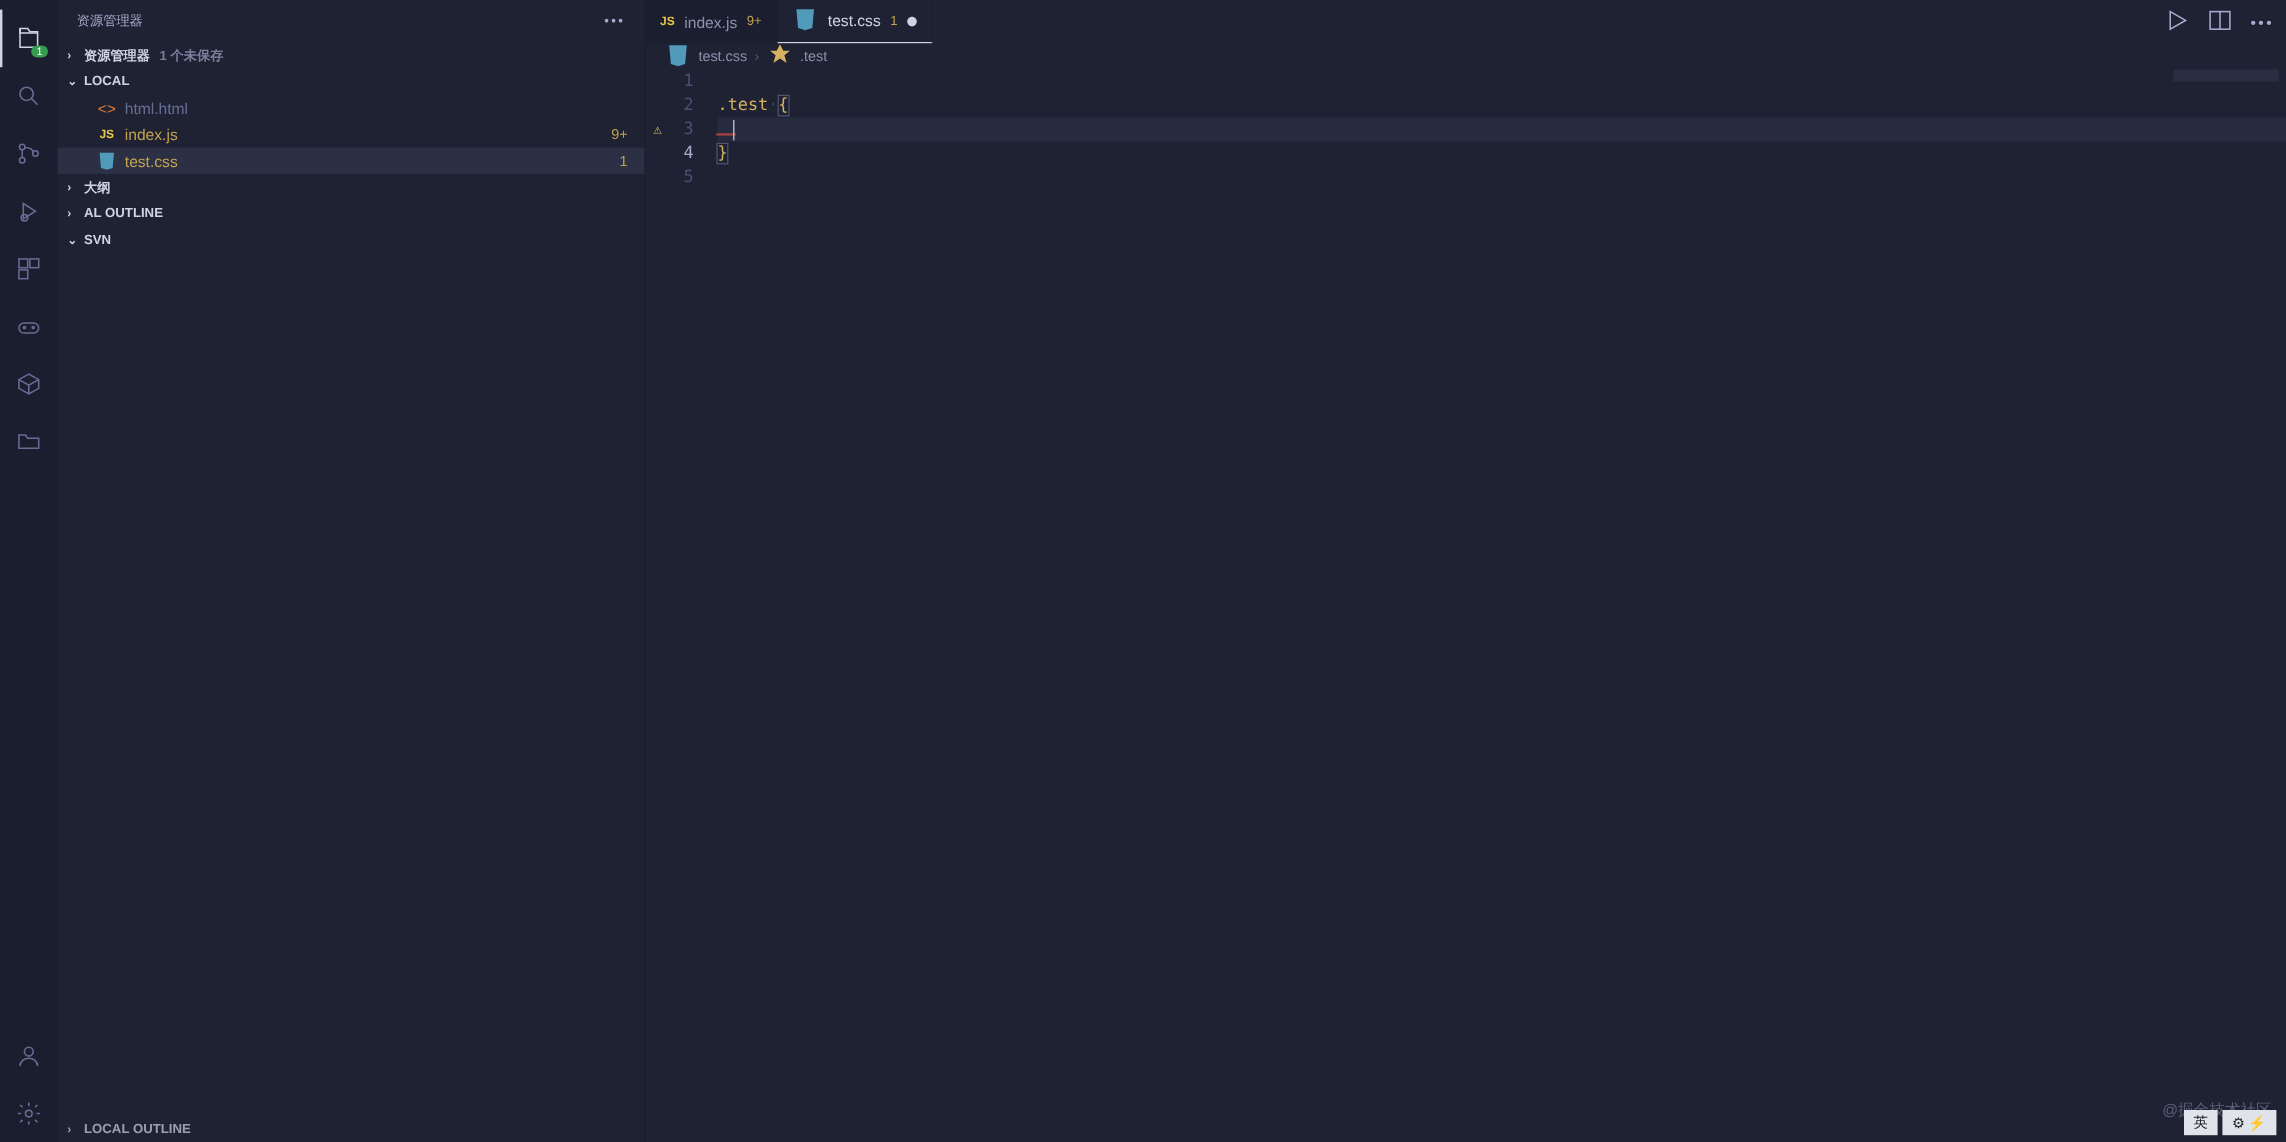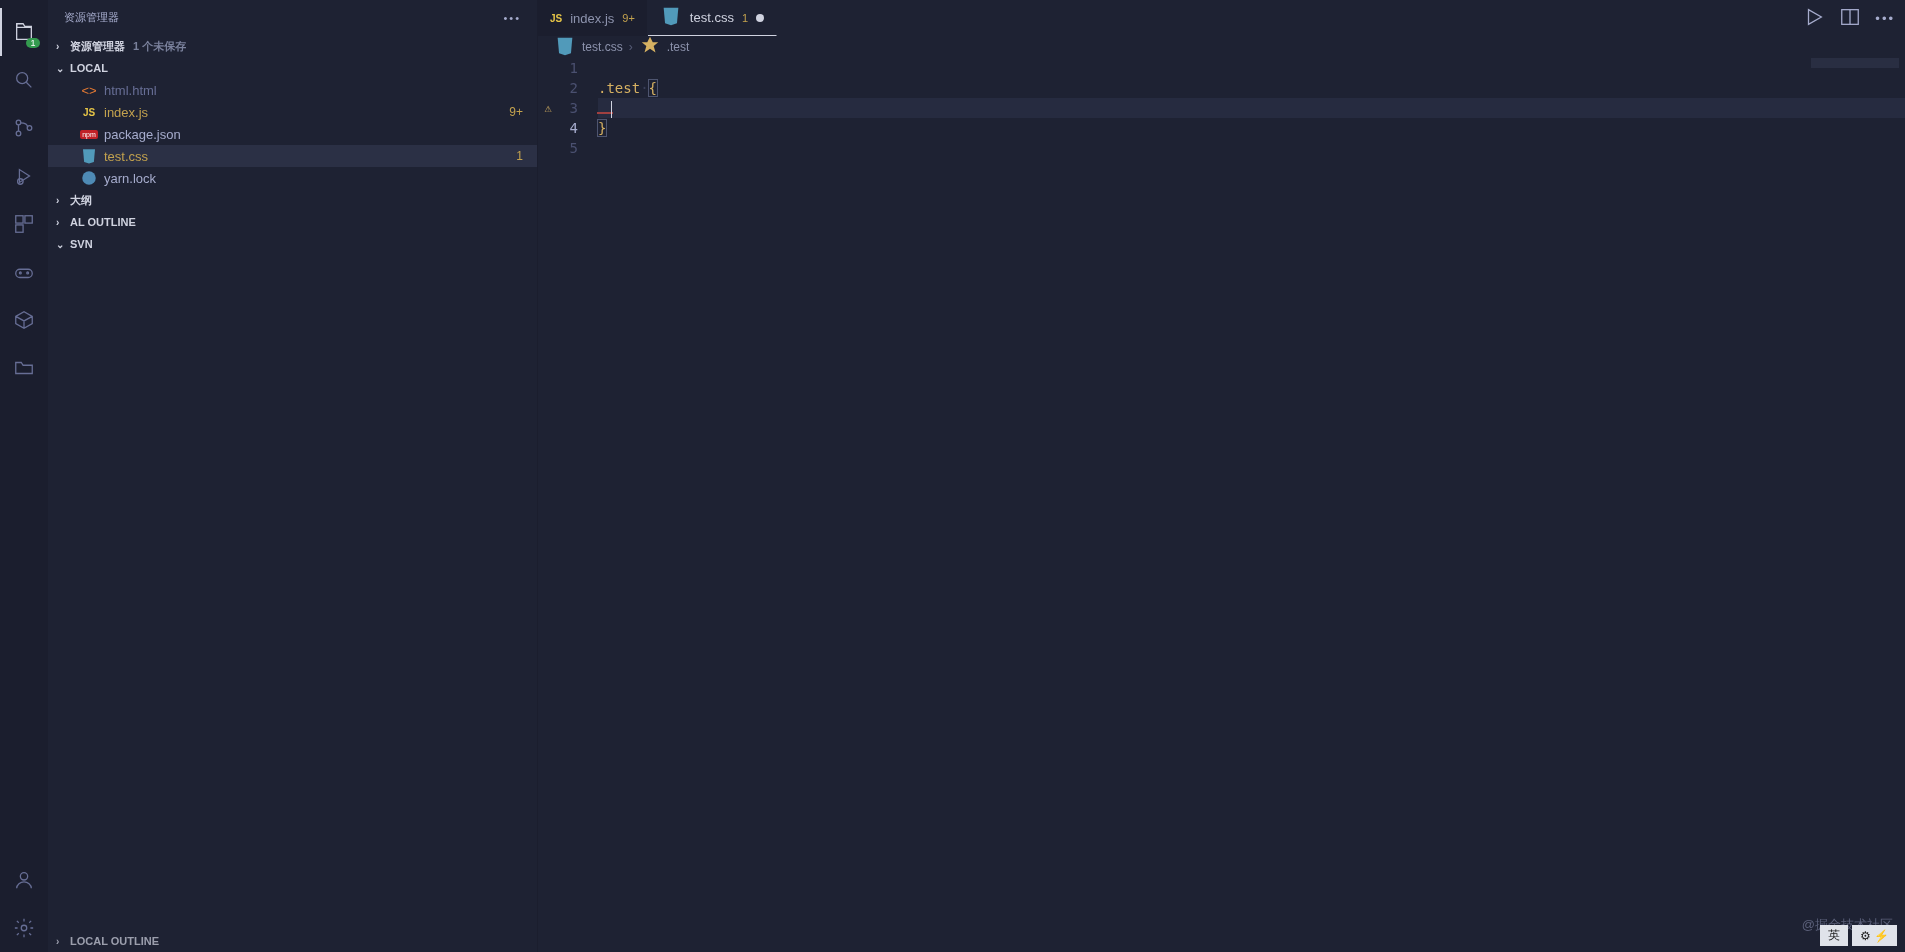--- a/index.html
+++ b/index.html
@@ -320,40 +320,28 @@
     <div class="file-tree">
       <div class="file-row cut">
         <span class="file-icon" style="color:#e37933">&lt;&gt;</span>
         <span>html.html</span>
       </div>
       <div class="file-row" style="color:#c3a24e">
         <span class="file-icon" style="color:#e6c547;font-weight:700;font-size:10px">JS</span>
         <span>index.js</span>
         <span class="row-badge warn">9+</span>
       </div>
-      <div class="file-row">
-        <span class="file-icon" style="background:#c12127;color:#fff;font-size:7px;padding:1px 2px;border-radius:2px">npm</span>
-        <span>package.json</span>
-      </div>
       <div class="file-row selected" style="color:#c3a24e">
         <span class="file-icon" style="color:#519aba">
           <svg viewBox="0 0 24 24" width="16" height="16">
               <path fill="#519aba" d="M4 3h16l-1.5 17L12 22l-6.5-2z"></path>
             </svg>
         </span>
         <span>test.css</span>
         <span class="row-badge warn">1</span>
-      </div>
-      <div class="file-row">
-        <span class="file-icon" style="color:#4e8ab5">
-          <svg viewBox="0 0 24 24" width="14" height="14">
-              <circle cx="12" cy="12" r="9" fill="#4e8ab5"></circle>
-            </svg>
-        </span>
-        <span>yarn.lock</span>
       </div>
     </div>
 
     <div class="section-header" style="margin-top:auto">
       <span class="chev">›</span>
       <span>大纲</span>
     </div>
     <div class="section-header">
       <span class="chev">›</span>
       <span>AL OUTLINE</span>

